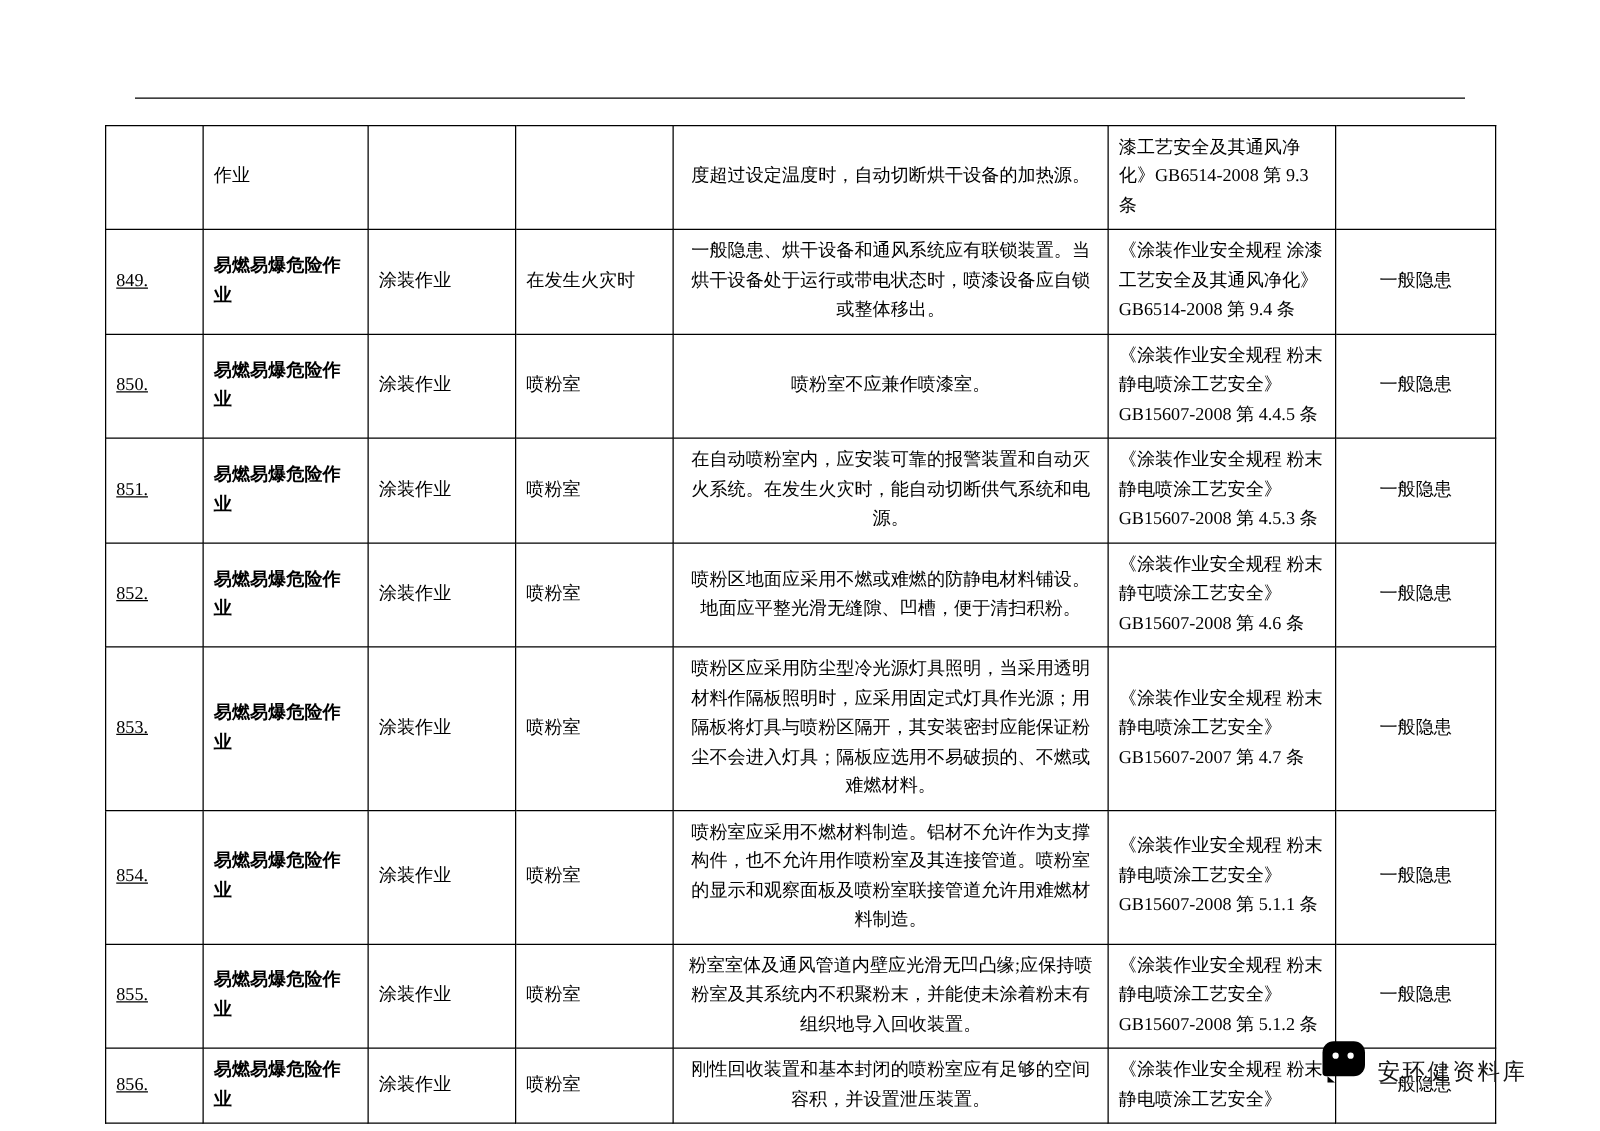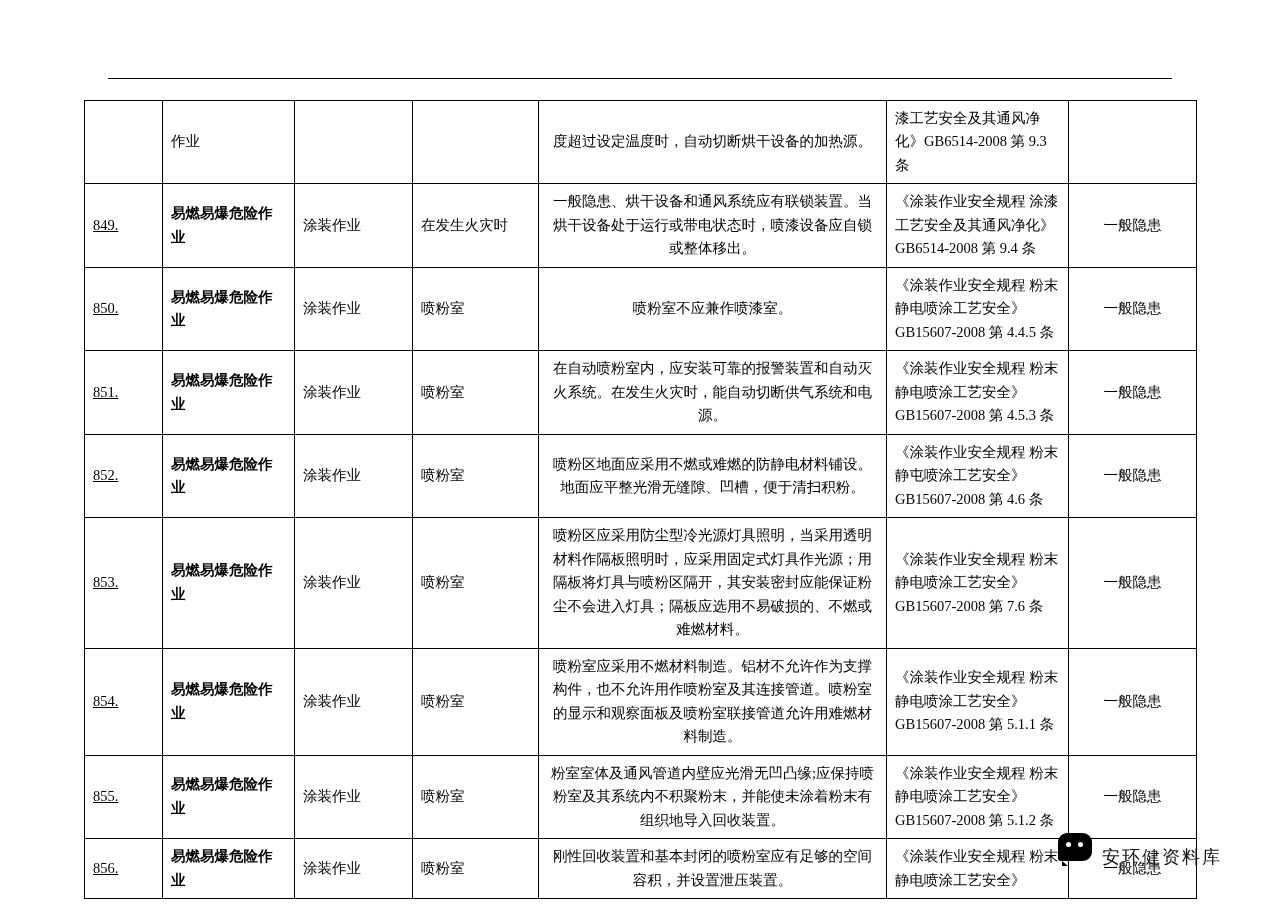--- a/index.html
+++ b/index.html
@@ -179,21 +179,21 @@
           <td class="desc">喷粉区地面应采用不燃或难燃的防静电材料铺设。地面应平整光滑无缝隙、凹槽，便于清扫积粉。</td>
           <td class="std"><span class="std-inner">《涂装作业安全规程 粉末静屯喷涂工艺安全》GB15607-2008 第 4.6 条</span></td>
           <td class="lvl">一般隐患</td>
         </tr>
         <tr>
           <td class="num">853.</td>
           <td class="cat"><span class="cat-inner">易燃易爆危险作业</span></td>
           <td class="op">涂装作业</td>
           <td class="part">喷粉室</td>
           <td class="desc">喷粉区应采用防尘型冷光源灯具照明，当采用透明材料作隔板照明时，应采用固定式灯具作光源；用隔板将灯具与喷粉区隔开，其安装密封应能保证粉尘不会进入灯具；隔板应选用不易破损的、不燃或难燃材料。</td>
-          <td class="std"><span class="std-inner">《涂装作业安全规程 粉末静电喷涂工艺安全》GB15607-2008 第 7.6 条</span></td>
+          <td class="std"><span class="std-inner">《涂装作业安全规程 粉末静电喷涂工艺安全》GB15607-2007 第 4.7 条</span></td>
           <td class="lvl">一般隐患</td>
         </tr>
         <tr>
           <td class="num">854.</td>
           <td class="cat"><span class="cat-inner">易燃易爆危险作业</span></td>
           <td class="op">涂装作业</td>
           <td class="part">喷粉室</td>
           <td class="desc">喷粉室应采用不燃材料制造。铝材不允许作为支撑构件，也不允许用作喷粉室及其连接管道。喷粉室的显示和观察面板及喷粉室联接管道允许用难燃材料制造。</td>
           <td class="std"><span class="std-inner">《涂装作业安全规程 粉末静电喷涂工艺安全》GB15607-2008 第 5.1.1 条</span></td>
           <td class="lvl">一般隐患</td>

